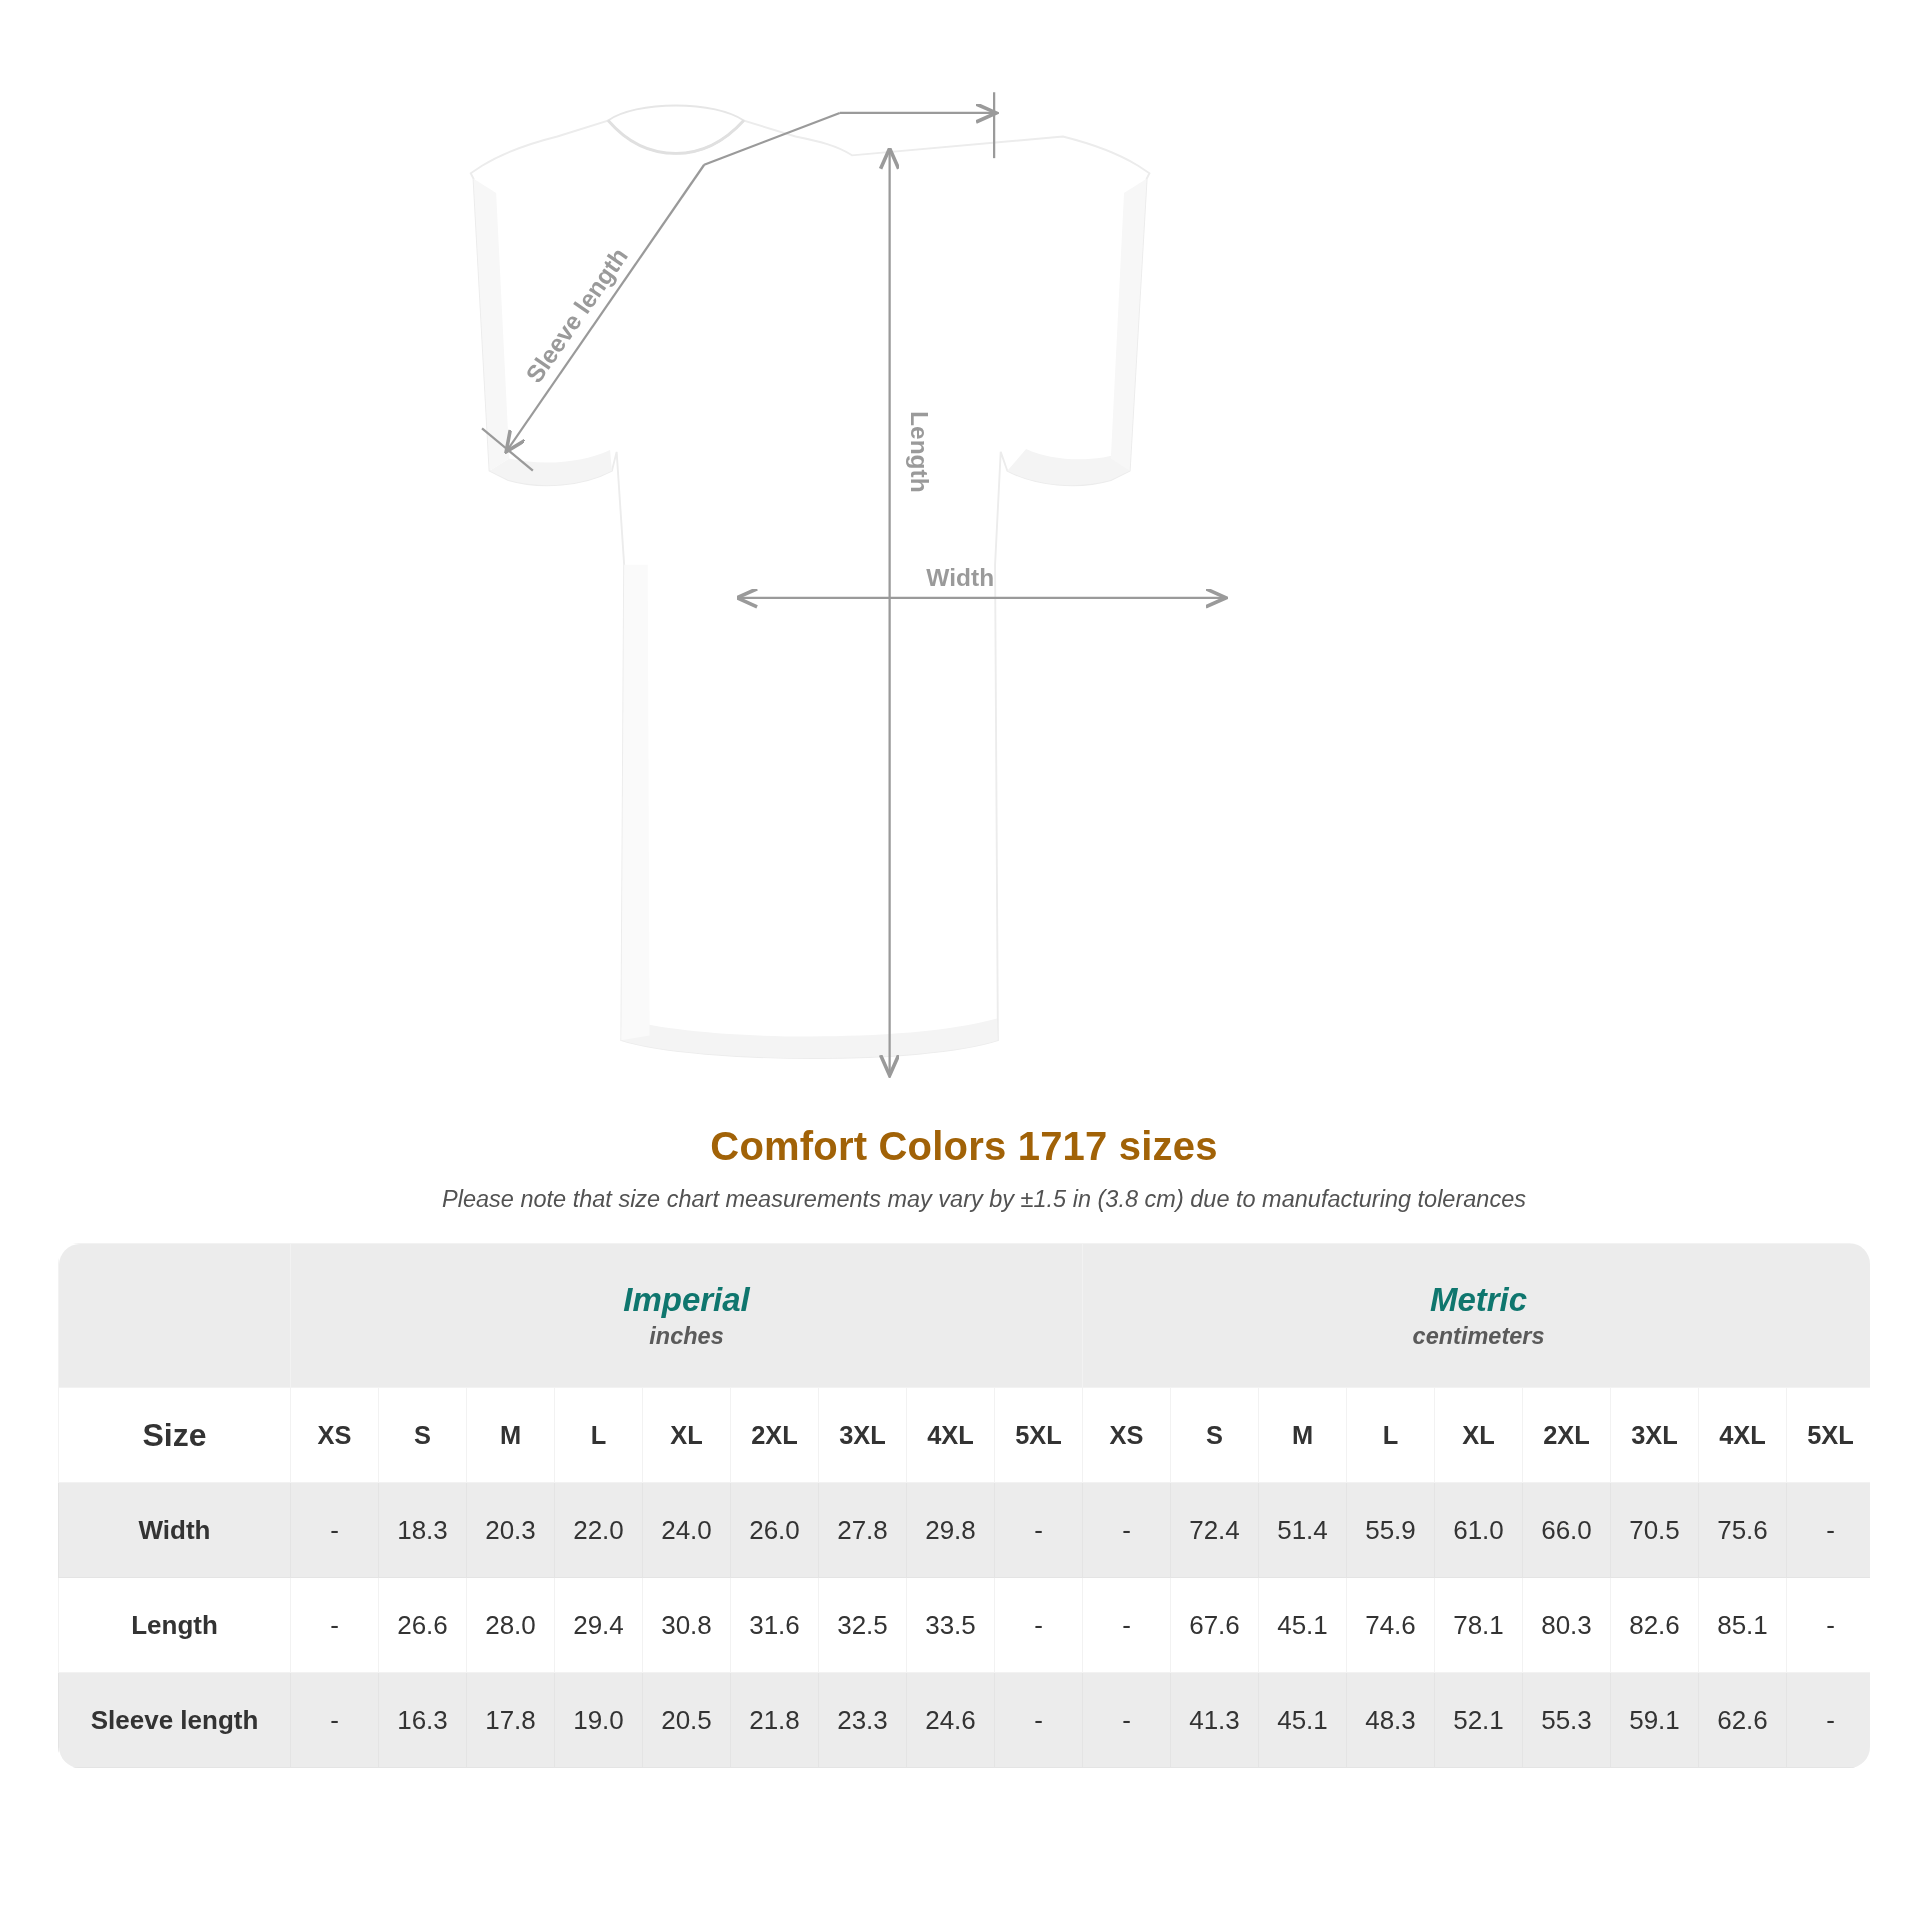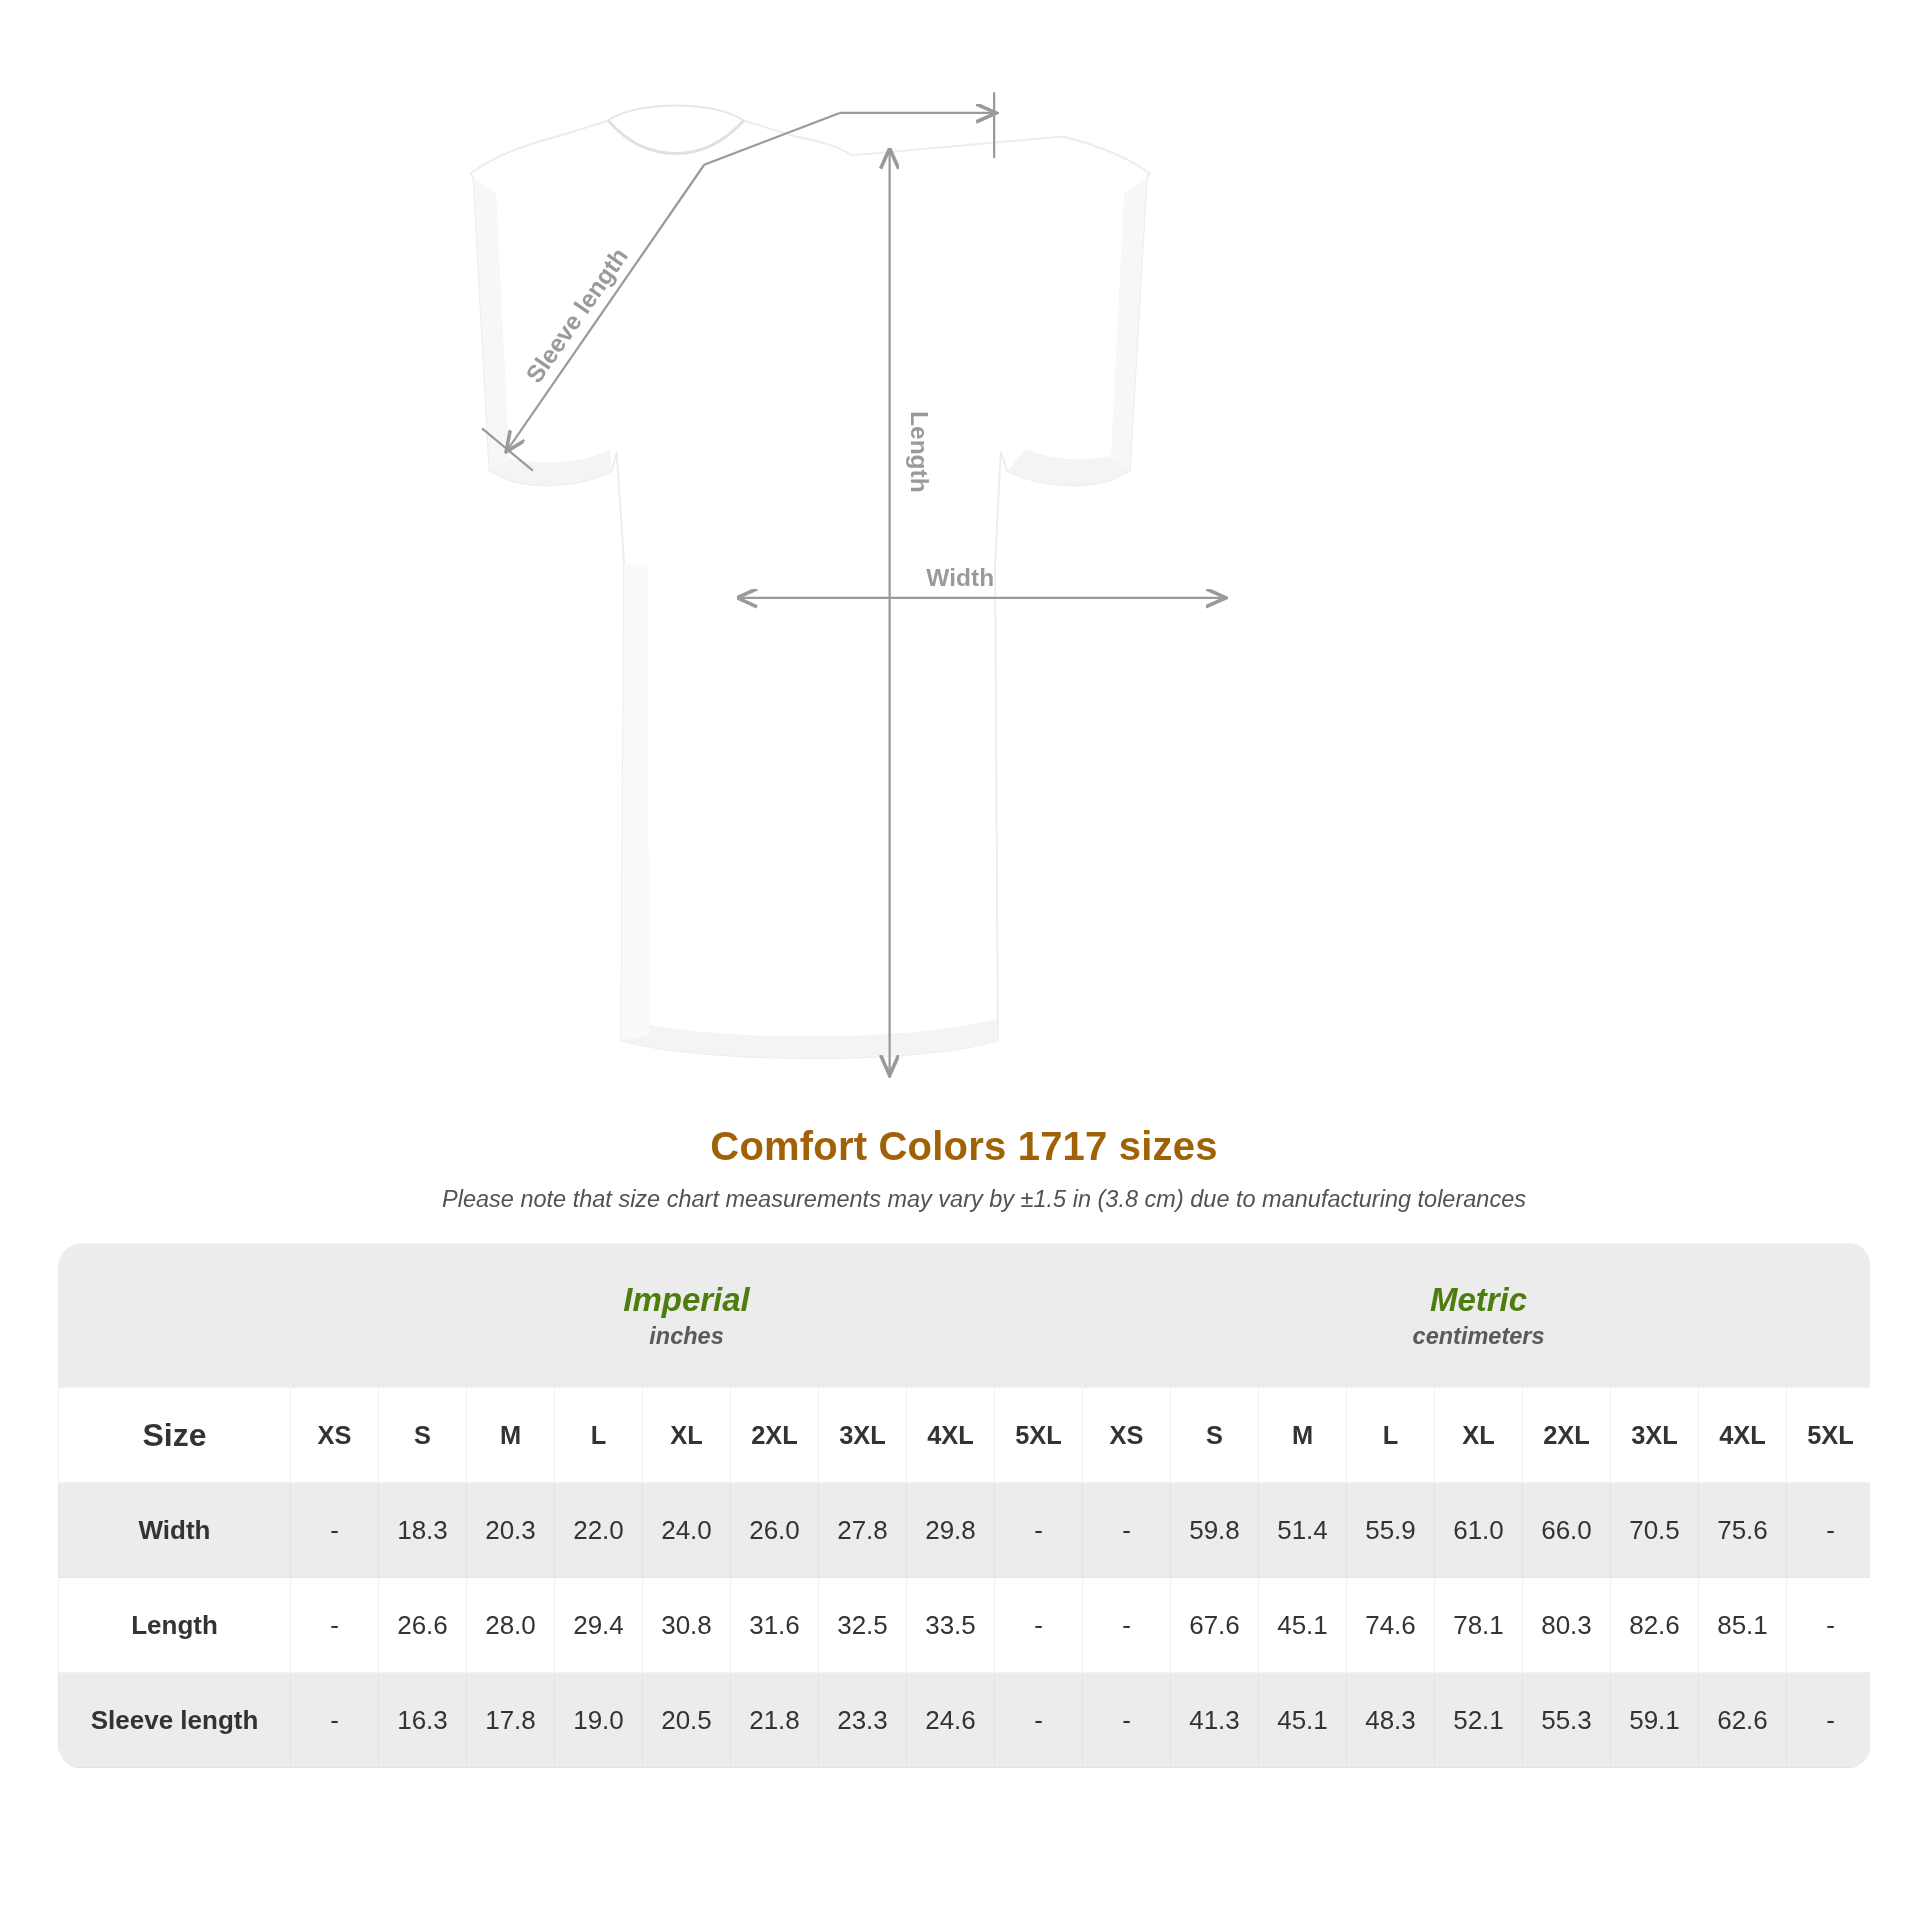--- a/index.html
+++ b/index.html
@@ -76,21 +76,21 @@
   
   .unit-row th {
     height: 143px;
     background: #ececec;
     border: none;
   }
   .unit-name {
     font-size: 33px;
     font-style: italic;
     font-weight: bold;
-    color: #4d7c0f;
+    color: #0f766e;
     line-height: 1.15;
   }
   .unit-sub {
     font-size: 23.5px;
     font-style: italic;
     color: #5a5a5a;
     margin-top: 5px;
   }
   .spacer-cell {
     background: #ececec;
@@ -285,21 +285,21 @@
           <td>-</td>
           <td>18.3</td>
           <td>20.3</td>
           <td>22.0</td>
           <td>24.0</td>
           <td>26.0</td>
           <td>27.8</td>
           <td>29.8</td>
           <td>-</td>
           <td>-</td>
-          <td>59.8</td>
+          <td>72.4</td>
           <td>51.4</td>
           <td>55.9</td>
           <td>61.0</td>
           <td>66.0</td>
           <td>70.5</td>
           <td>75.6</td>
           <td>-</td>
         </tr>
 
         <tr class="data-row plain">

